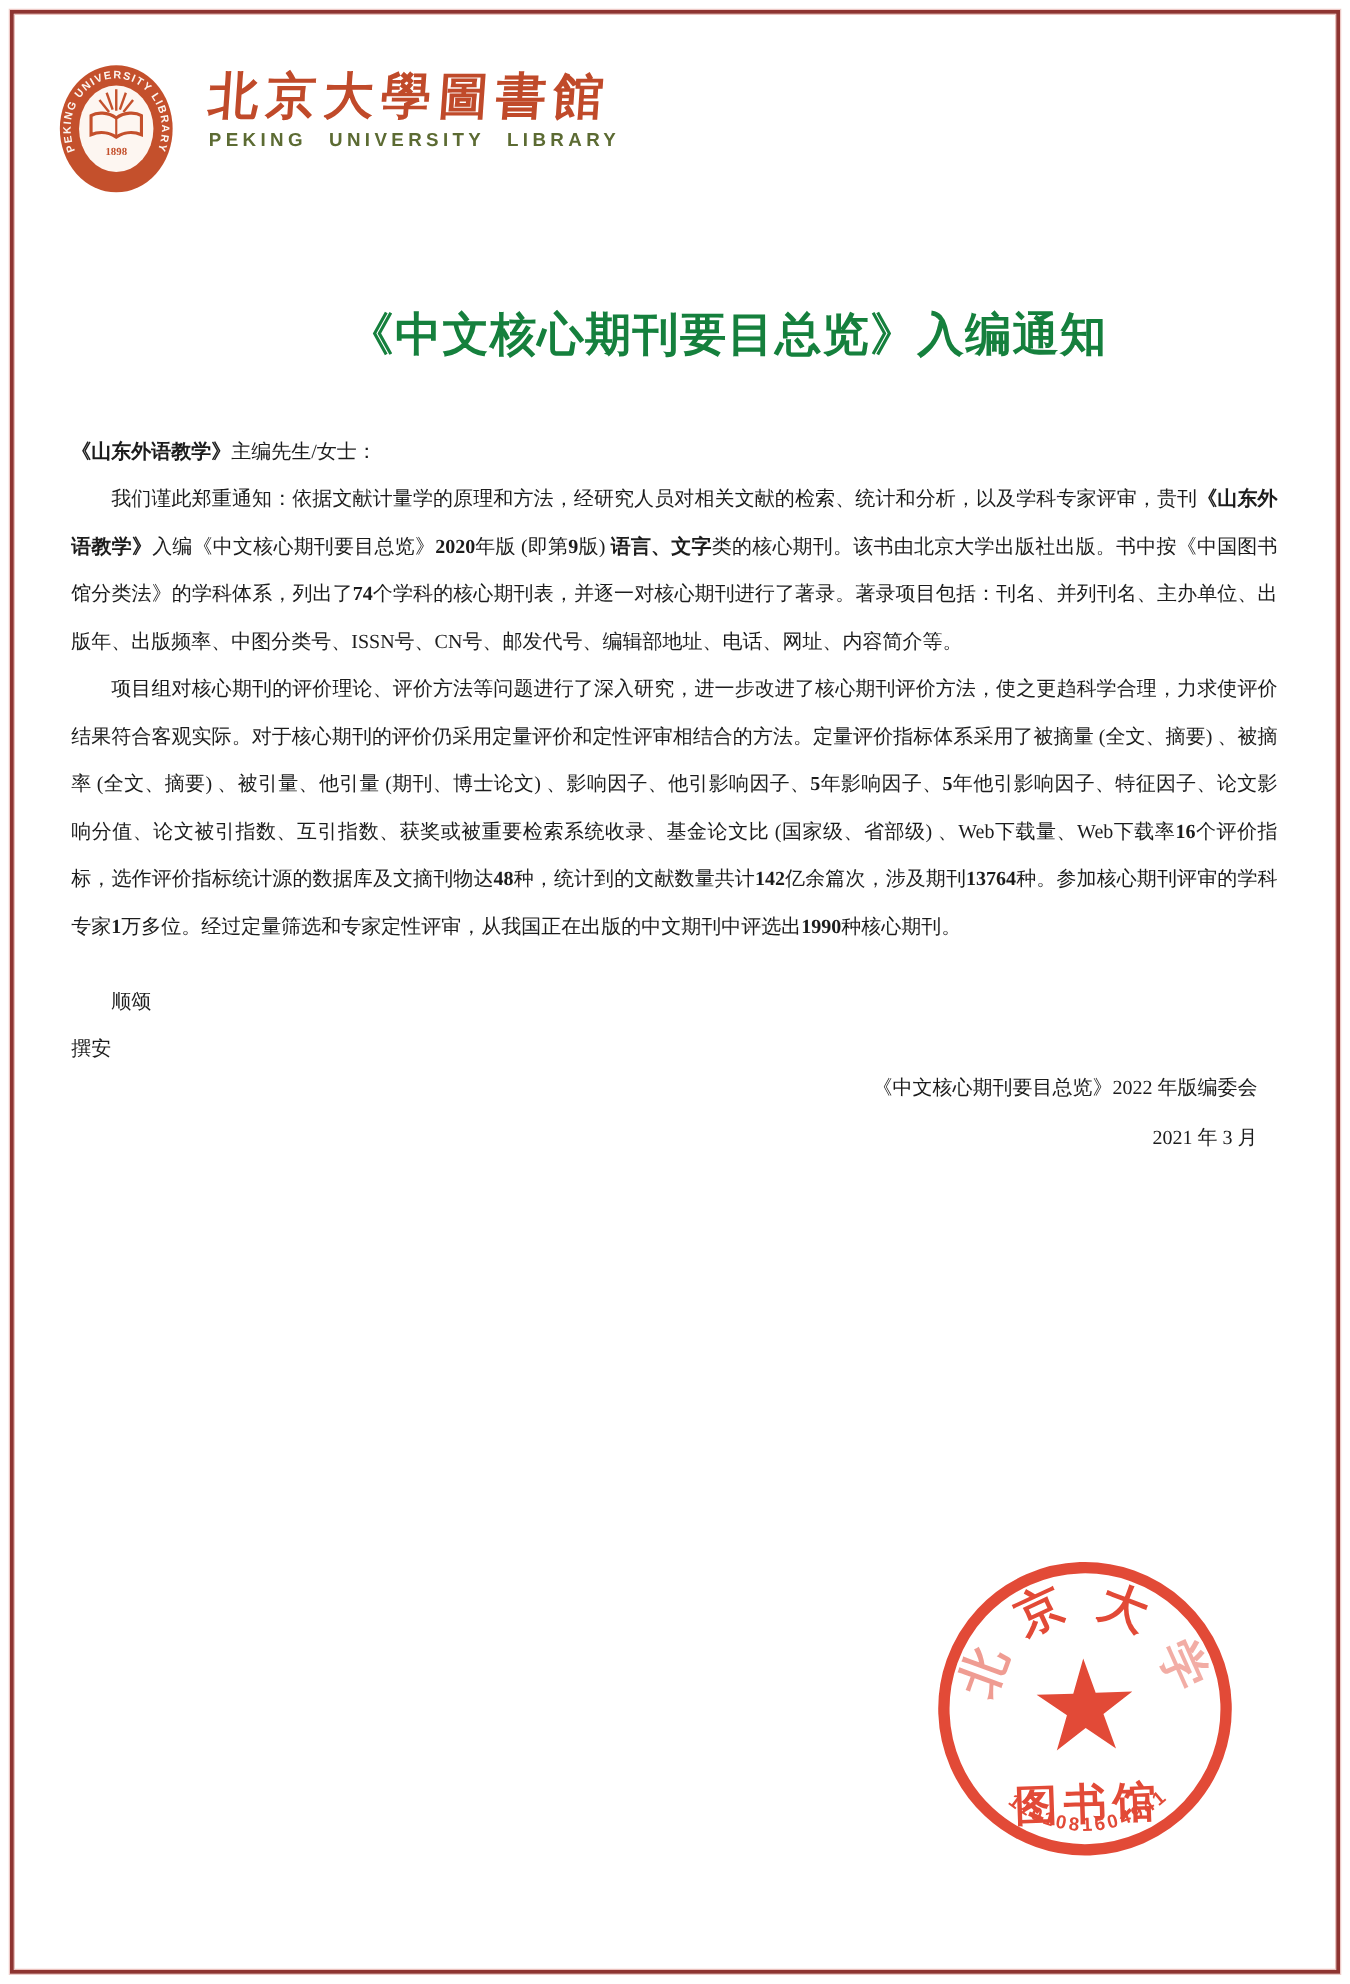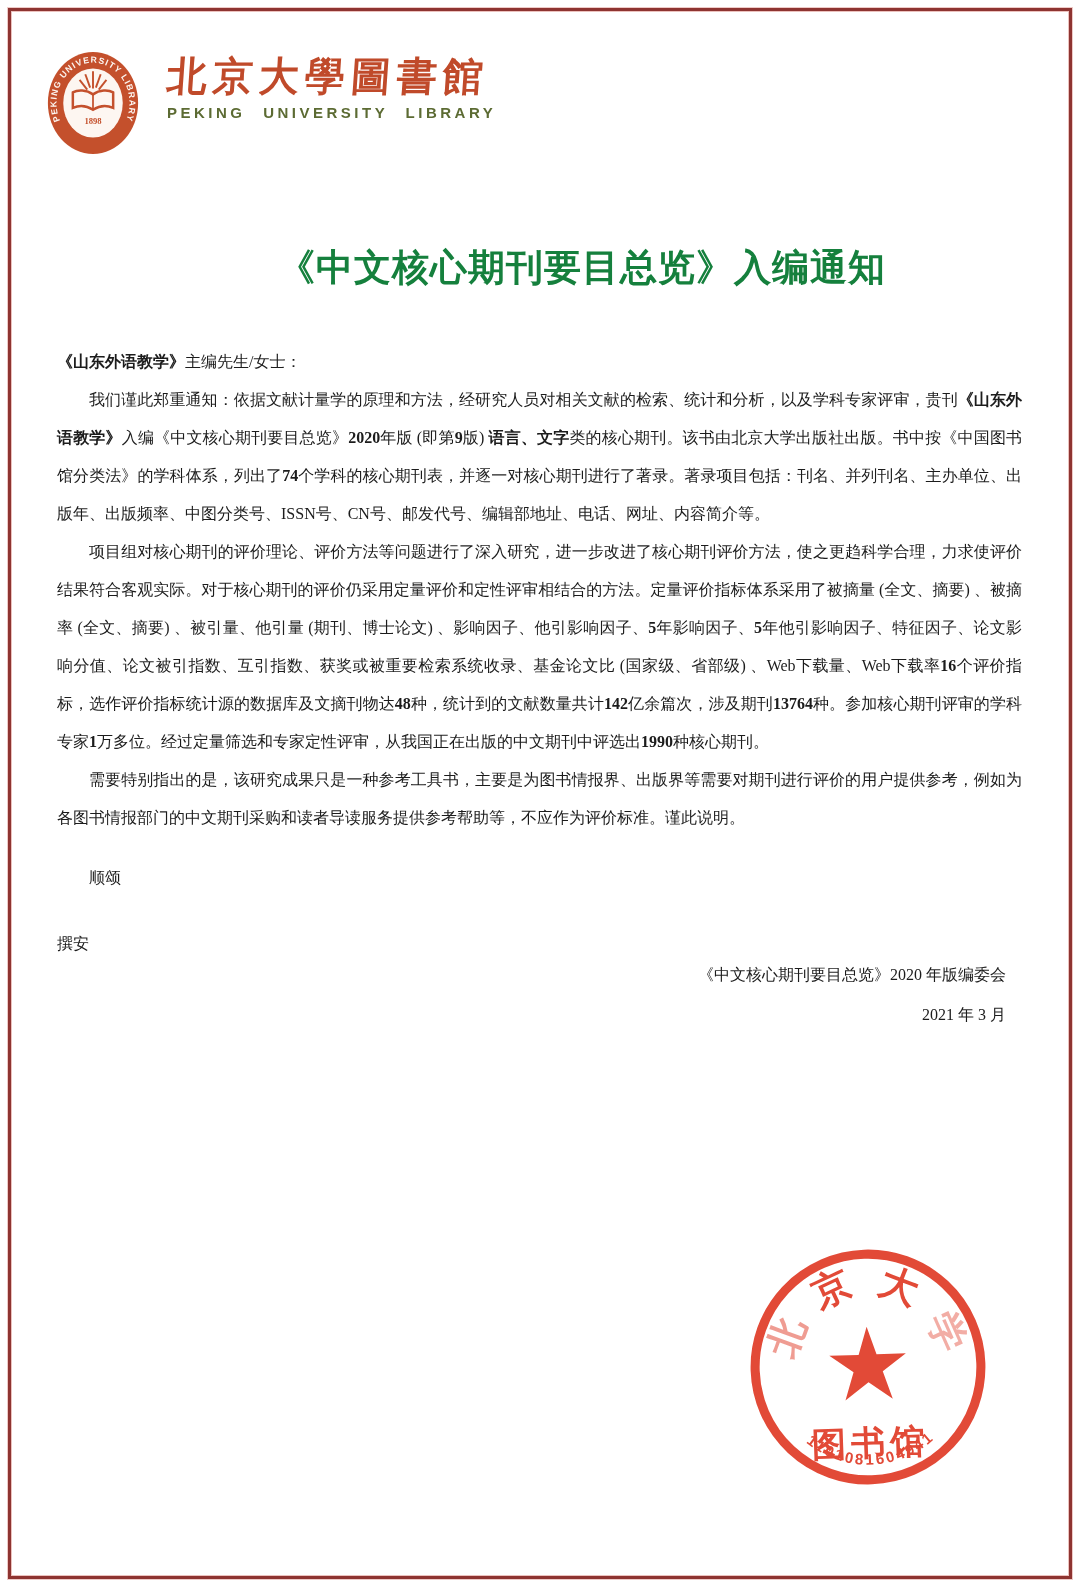--- a/index.html
+++ b/index.html
@@ -34,21 +34,21 @@
   
   .body-flow{
     position:absolute;left:57px;top:343px;width:965px;
     font-size:16px;line-height:38px;text-align:justify;
   }
   .para{margin:0;}
   .para.indent{text-indent:2em;}
   .bold{font-weight:bold;}
   .closing{margin-top:22px;}
   .closing-line1{text-indent:2em;}
-  .closing-line2{text-indent:0;margin-top:28px;}
+  .closing-line2{text-indent:0;}
   .signature{margin-top:-8px;text-align:right;padding-right:16px;}
   .signature .sig-line{line-height:40px;}
   
   .stamp{
     position:absolute;left:742px;top:1241px;width:252px;height:252px;
     mix-blend-mode:multiply;opacity:.92;transform:rotate(-2deg);
   }
 </style>
 </head>
 <body>
@@ -87,28 +87,27 @@
     </div>
   </div>
 
   <div class="doc-title">《中文核心期刊要目总览》入编通知</div>
 
   <div class="body-flow">
     <div>
         <div class="para"><span class="bold">《山东外语教学》</span><span>主编先生/女士：</span></div>
         <div class="para indent"><span>我们谨此郑重通知：依据文献计量学的原理和方法，经研究人员对相关文献的检索、统计和分析，以及学科专家评审，贵刊</span><span class="bold">《山东外语教学》</span><span>入编《中文核心期刊要目总览》</span><span class="bold">2020</span><span>年版 (即第</span><span class="bold">9</span><span>版) </span><span class="bold">语言、文字</span><span>类的核心期刊。该书由北京大学出版社出版。书中按《中国图书馆分类法》的学科体系，列出了</span><span class="bold">74</span><span>个学科的核心期刊表，并逐一对核心期刊进行了著录。著录项目包括：刊名、并列刊名、主办单位、出版年、出版频率、中图分类号、ISSN号、CN号、邮发代号、编辑部地址、电话、网址、内容简介等。</span></div>
         <div class="para indent"><span>项目组对核心期刊的评价理论、评价方法等问题进行了深入研究，进一步改进了核心期刊评价方法，使之更趋科学合理，力求使评价结果符合客观实际。对于核心期刊的评价仍采用定量评价和定性评审相结合的方法。定量评价指标体系采用了被摘量 (全文、摘要) 、被摘率 (全文、摘要) 、被引量、他引量 (期刊、博士论文) 、影响因子、他引影响因子、</span><span class="bold">5</span><span>年影响因子、</span><span class="bold">5</span><span>年他引影响因子、特征因子、论文影响分值、论文被引指数、互引指数、获奖或被重要检索系统收录、基金论文比 (国家级、省部级) 、Web下载量、Web下载率</span><span class="bold">16</span><span>个评价指标，选作评价指标统计源的数据库及文摘刊物达</span><span class="bold">48</span><span>种，统计到的文献数量共计</span><span class="bold">142</span><span>亿余篇次，涉及期刊</span><span class="bold">13764</span><span>种。参加核心期刊评审的学科专家</span><span class="bold">1</span><span>万多位。经过定量筛选和专家定性评审，从我国正在出版的中文期刊中评选出</span><span class="bold">1990</span><span>种核心期刊。</span></div>
-        <div class="para indent"><span>需要特别指出的是，该研究成果只是一种参考工具书，主要是为图书情报界、出版界等需要对期刊进行评价的用户提供参考，例如为各图书情报部门的中文期刊采购和读者导读服务提供参考帮助等，不应作为评价标准。谨此说明。</span></div>
       </div>
     <div class="closing">
       <div class="closing-line1">顺颂</div>
       <div class="closing-line2">撰安</div>
     </div>
     <div class="signature">
-      <div class="sig-line">《中文核心期刊要目总览》2020 年版编委会</div>
+      <div class="sig-line">《中文核心期刊要目总览》2022 年版编委会</div>
       <div class="sig-line">2021 年 3 月</div>
     </div>
   </div>
 
   <svg class="stamp" viewBox="0 0 250 250">
     <circle cx="125" cy="125" r="112" fill="none" stroke="#e03a26" stroke-width="9"></circle>
     <polygon points="125,85 133.9,112.7 163,112.6 139.5,129.7 148.5,157.4 125,140.2 101.5,157.4 110.5,129.7 87,112.6 116.1,112.7" fill="#e03a26"></polygon>
     <g font-size="38" font-weight="bold" fill="#e03a26" text-anchor="middle" font-family="Liberation Serif, DejaVu Serif, serif">
       <text x="125" y="52" transform="rotate(-68 125 125)" fill-opacity="0.55">北</text>
       <text x="125" y="52" transform="rotate(-23 125 125)">京</text>

